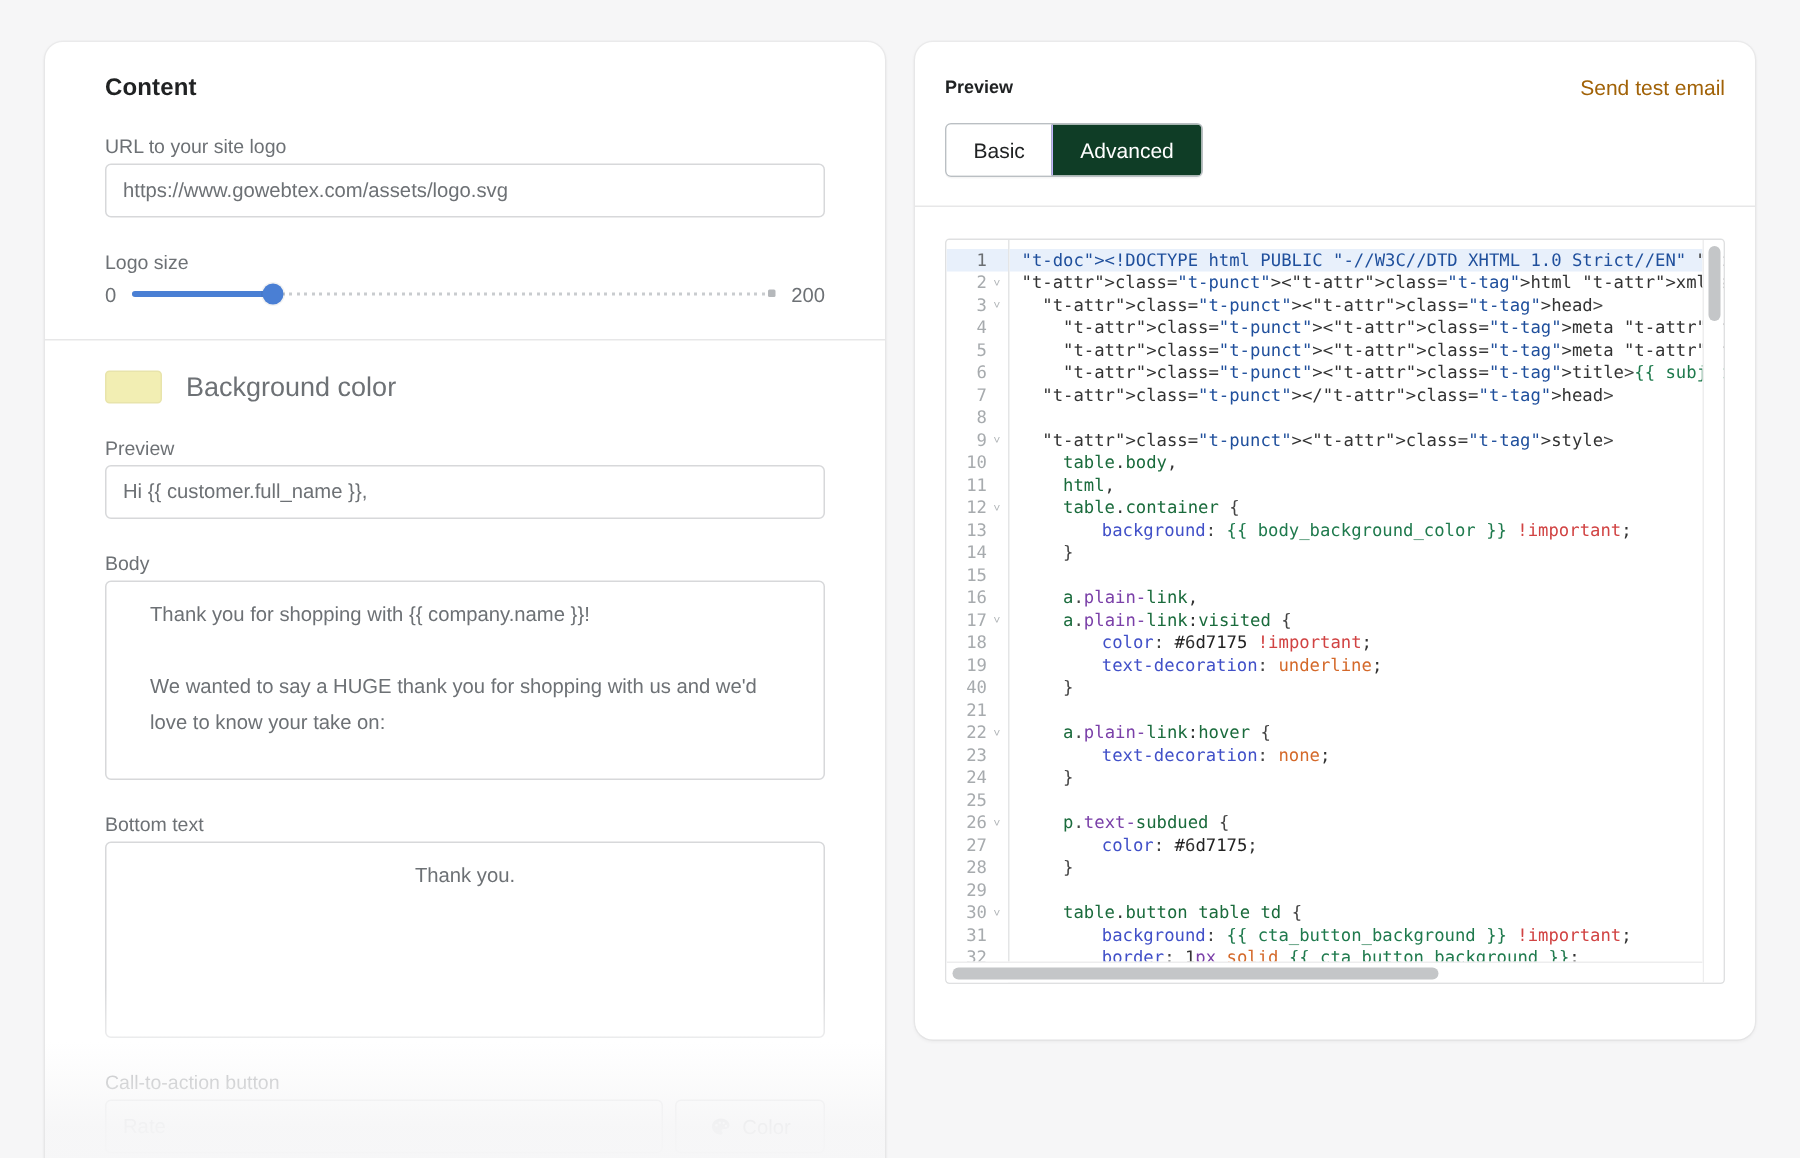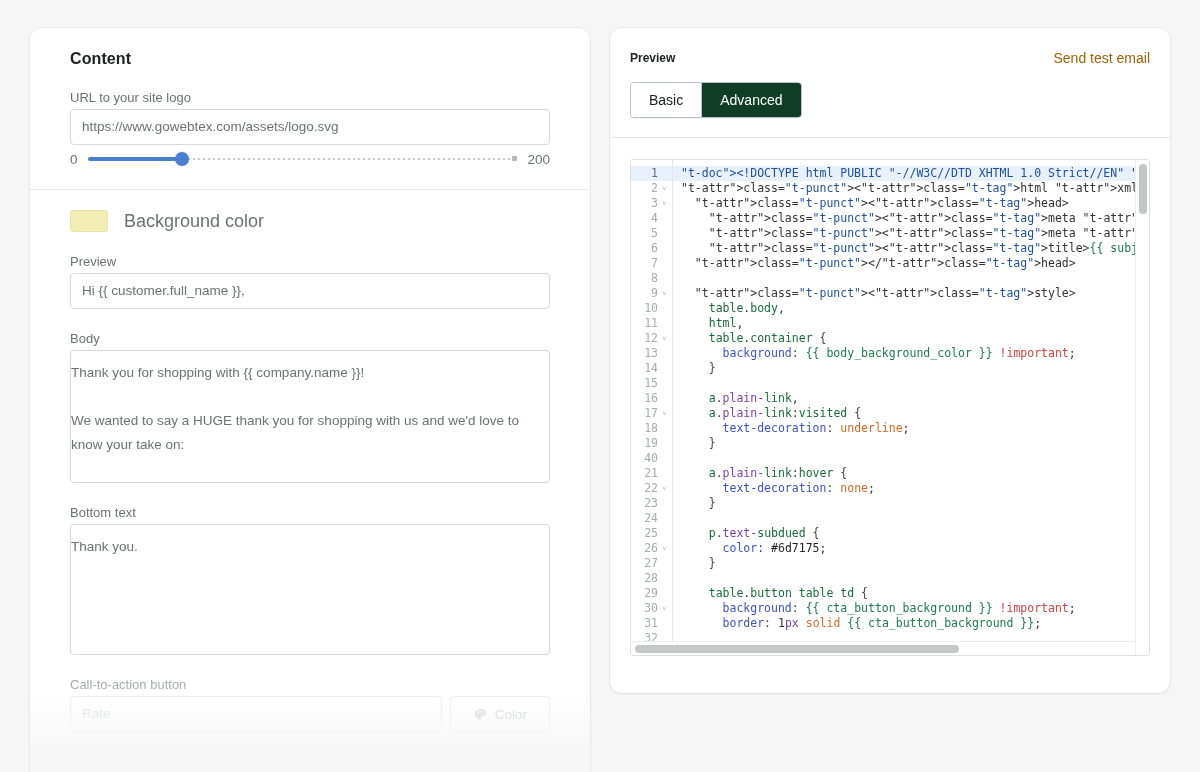--- a/index.html
+++ b/index.html
@@ -48,26 +48,26 @@
     line-height: 34px;
     white-space: nowrap; overflow: hidden;
   }
   .textarea {
     width: 100%;
     border: 1px solid #d7d8da;
     border-radius: 4px;
     background: #fff;
     font-size: 13.5px;
     color: #6d7175;
-    padding: 10px 0;
+    padding: 10px 29px;
     line-height: 24px;
     white-space: pre-wrap;
   }
   .textarea.body { height: 133px; }
-  .textarea.bottom { height: 131px; }
+  .textarea.bottom { height: 131px; text-align: center; }
 
   
   .slider-row {
     display: flex; align-items: center;
     gap: 10px;
     margin-top: 6px;
   }
   .slider-end { font-size: 13.5px; color: #6d7175; }
   .slider-track {
     position: relative;
@@ -219,21 +219,21 @@
     height: 15px; line-height: 15px;
     white-space: pre;
     padding-left: 8px;
     color: #333;
   }
   .cl.active { background: #e8f0fb; }
   .t-str     { color: #1f4f9c; }
   .t-punct   { color: #444444; }
   .t-sel     { color: #1a6b3c; }
   .t-class   { color: #7a3fa8; }
-  .t-prop    { color: #4150c8; }
+  .t-prop    { color: #4150c8; margin-left: 12px; }
   .t-val     { color: #d4692a; }
   .t-imp     { color: #d14343; }
   .t-hex     { color: #222222; }
   .t-mus     { color: #1f7a4d; }
   .t-num     { color: #7a3fa8; }
   .t-doc     { color: #1f4f9c; }
   .t-plain   { color: #333333; }
 
   .vscroll {
     position: absolute; top: 0; right: 0;
@@ -265,20 +265,21 @@
   <div class="content-card">
 
     <div class="card-title">Content</div>
 
     <div class="field">
       <div class="field-label">URL to your site logo</div>
       <div class="text-input">https://www.gowebtex.com/assets/logo.svg</div>
     </div>
 
     <div class="field">
+      <div class="field-label">Logo size</div>
       <div class="slider-row">
         <span class="slider-end">0</span>
         <span class="slider-track">
           <span class="slider-dotted"></span>
           <span class="slider-fill" style="width: 22%;"></span>
           <span class="slider-cap"></span>
           <span class="slider-thumb" style="left: 22%;"></span>
         </span>
         <span class="slider-end">200</span>
       </div>
@@ -487,20 +488,21 @@
             <div class="cl">&nbsp;</div>
             <div class="cl">  <span <span="" class="&lt;span">"t-attr"</span>&gt;class=<span class="t-str">"t-punct"</span>&gt;&lt;<span <span="" class="&lt;span">"t-attr"</span>&gt;class=<span class="t-str">"t-tag"</span>&gt;style<span class="t-punct">&gt;</span></div>
             <div class="cl">    <span class="t-sel">table</span>.<span class="t-sel">body</span>,</div>
             <div class="cl">    <span class="t-sel">html</span>,</div>
             <div class="cl">    <span class="t-sel">table</span>.<span class="t-sel">container</span> <span class="t-punct">{</span></div>
             <div class="cl">      <span class="t-prop">background</span><span class="t-punct">:</span> <span class="t-mus">{{ body_background_color }}</span> <span class="t-imp">!important</span>;</div>
             <div class="cl"><span class="t-punct">    }</span></div>
             <div class="cl">&nbsp;</div>
             <div class="cl">    <span class="t-sel">a</span><span class="t-punct">.</span><span class="t-class">plain-</span><span class="t-sel">link</span>,</div>
             <div class="cl">    <span class="t-sel">a</span><span class="t-punct">.</span><span class="t-class">plain-</span><span class="t-sel">link</span>:<span class="t-sel">visited</span> <span class="t-punct">{</span></div>
+            <div class="cl">      <span class="t-prop">color</span><span class="t-punct">:</span> <span class="t-hex">#<span class="t-plain">6</span>d7175</span> <span class="t-imp">!important</span>;</div>
             <div class="cl">      <span class="t-prop">text-decoration</span><span class="t-punct">:</span> <span class="t-val">underline</span>;</div>
             <div class="cl"><span class="t-punct">    }</span></div>
             <div class="cl">&nbsp;</div>
             <div class="cl">    <span class="t-sel">a</span><span class="t-punct">.</span><span class="t-class">plain-</span><span class="t-sel">link</span>:<span class="t-sel">hover</span> <span class="t-punct">{</span></div>
             <div class="cl">      <span class="t-prop">text-decoration</span><span class="t-punct">:</span> <span class="t-val">none</span>;</div>
             <div class="cl"><span class="t-punct">    }</span></div>
             <div class="cl">&nbsp;</div>
             <div class="cl">    <span class="t-sel">p</span><span class="t-punct">.</span><span class="t-class">text-</span><span class="t-sel">subdued</span> <span class="t-punct">{</span></div>
             <div class="cl">      <span class="t-prop">color</span><span class="t-punct">:</span> <span class="t-hex">#<span class="t-plain">6</span>d7175</span>;</div>
             <div class="cl"><span class="t-punct">    }</span></div>

